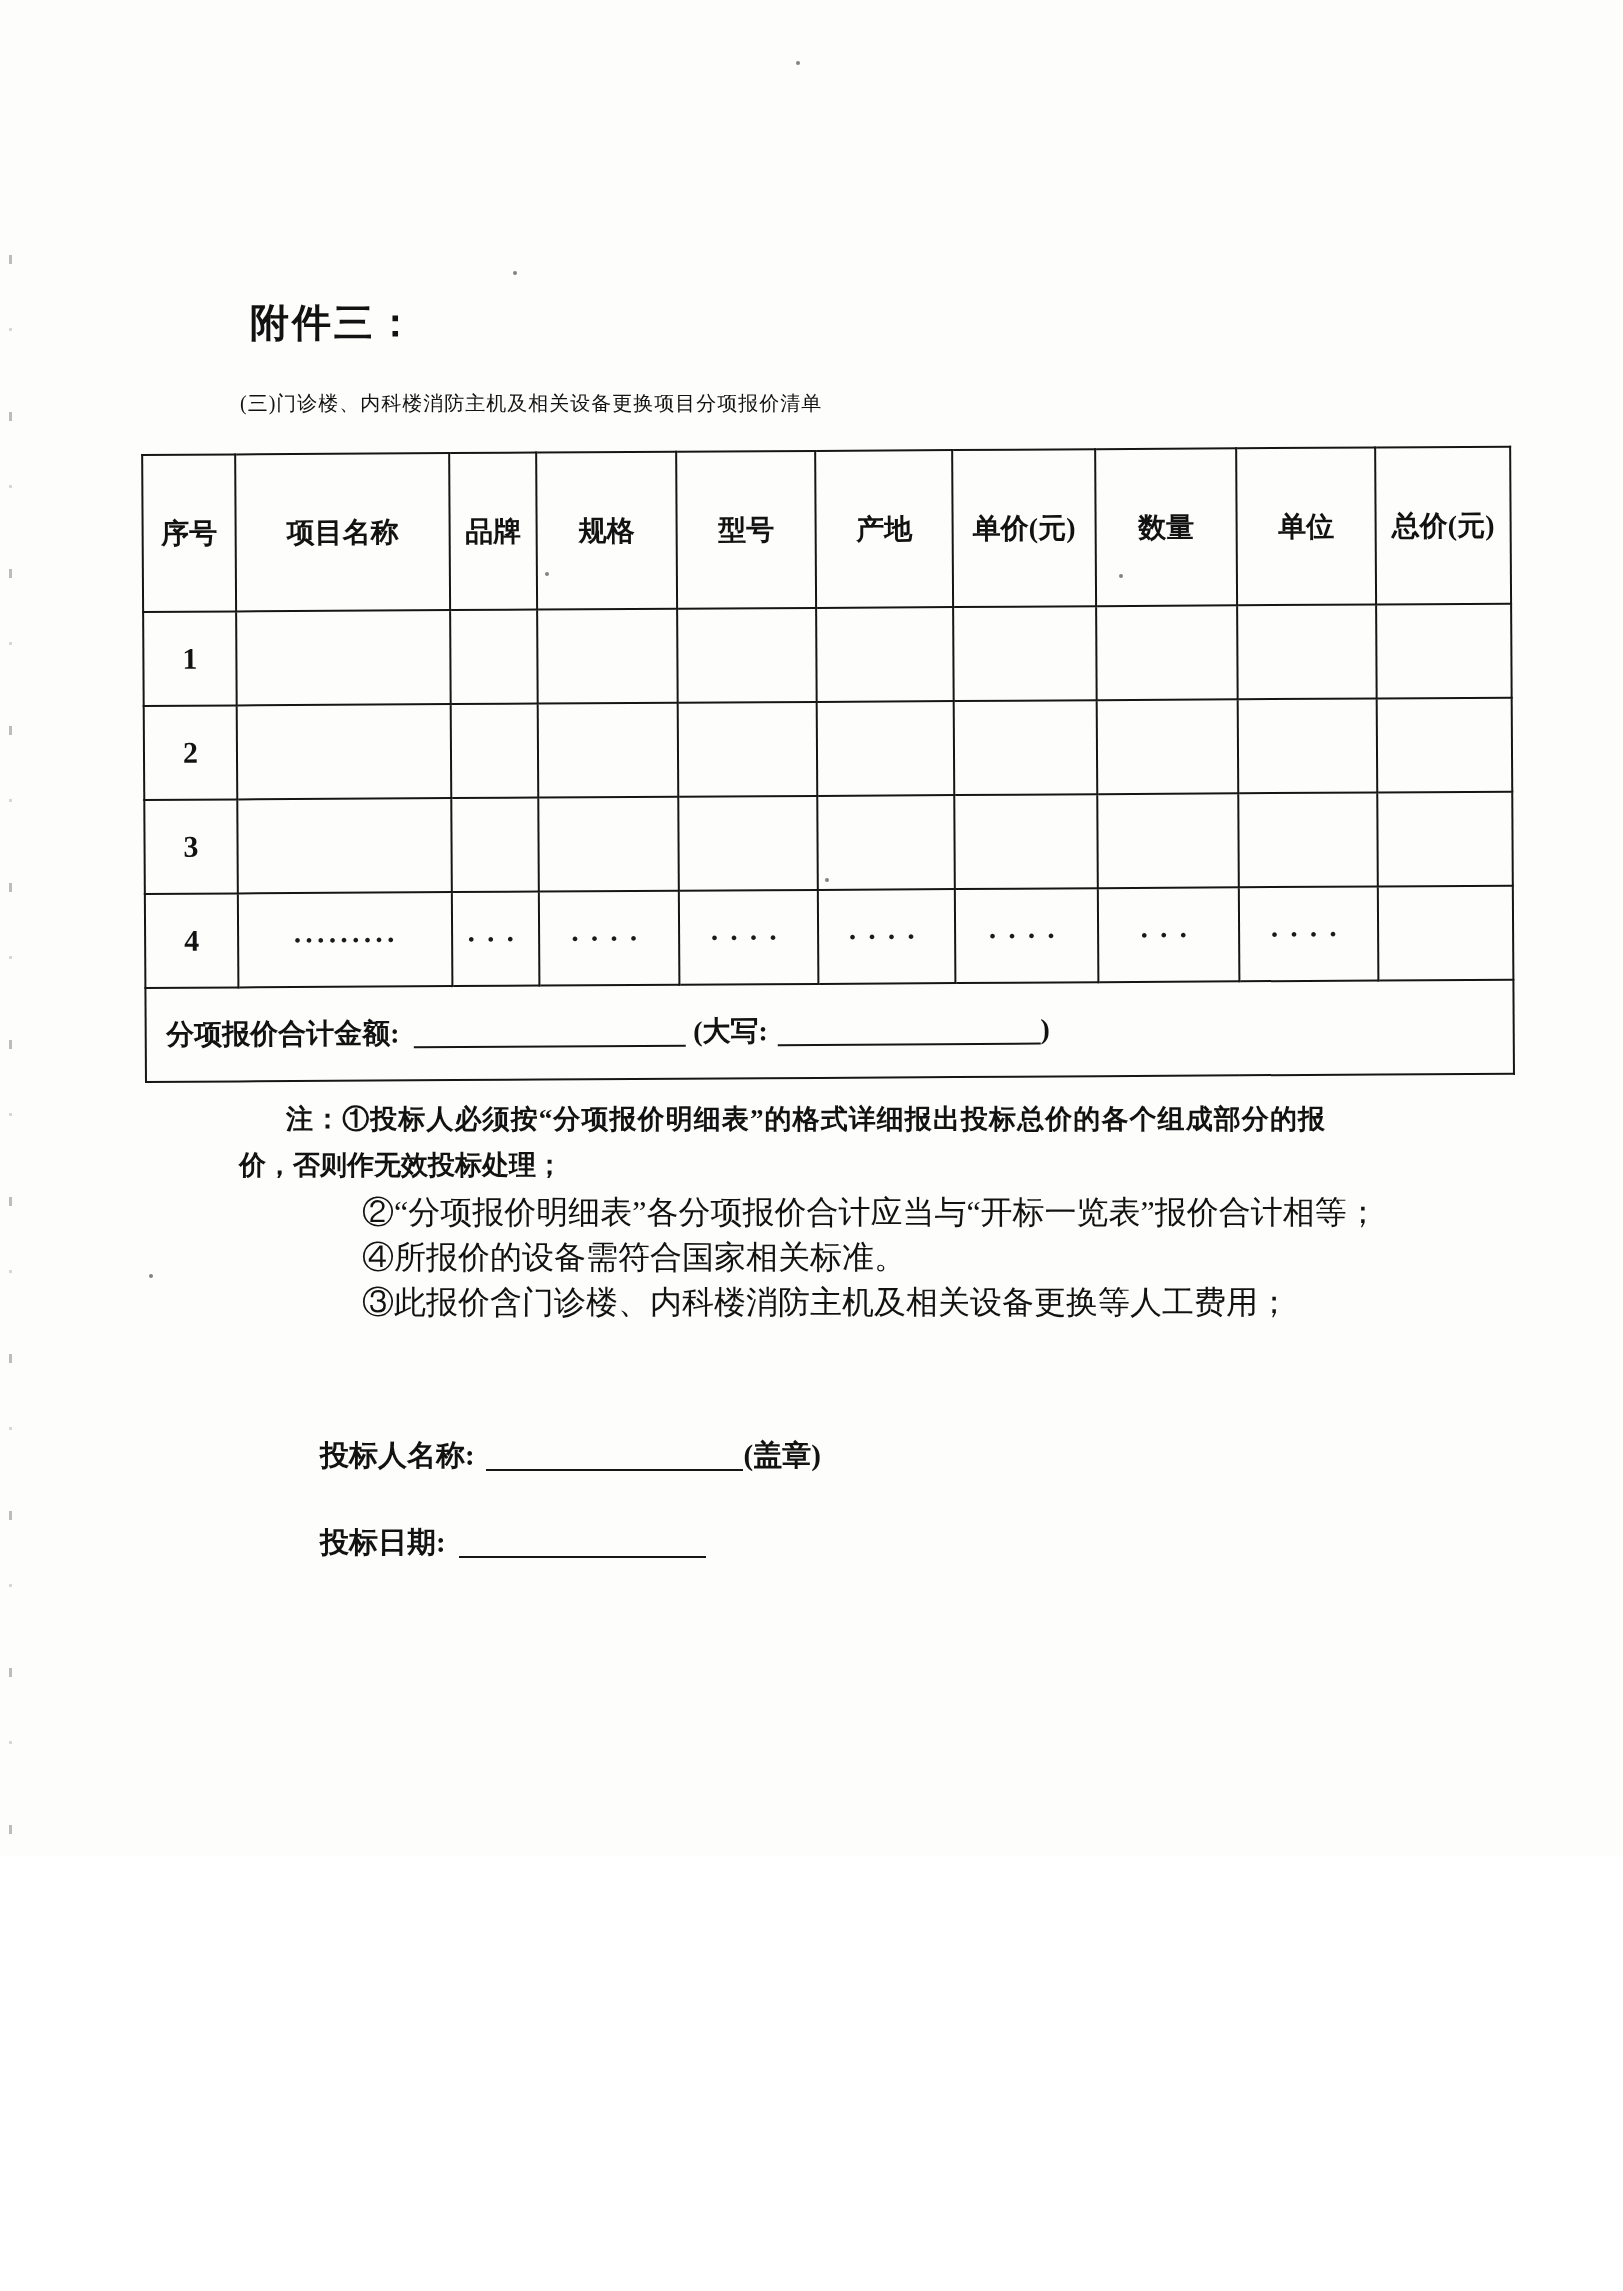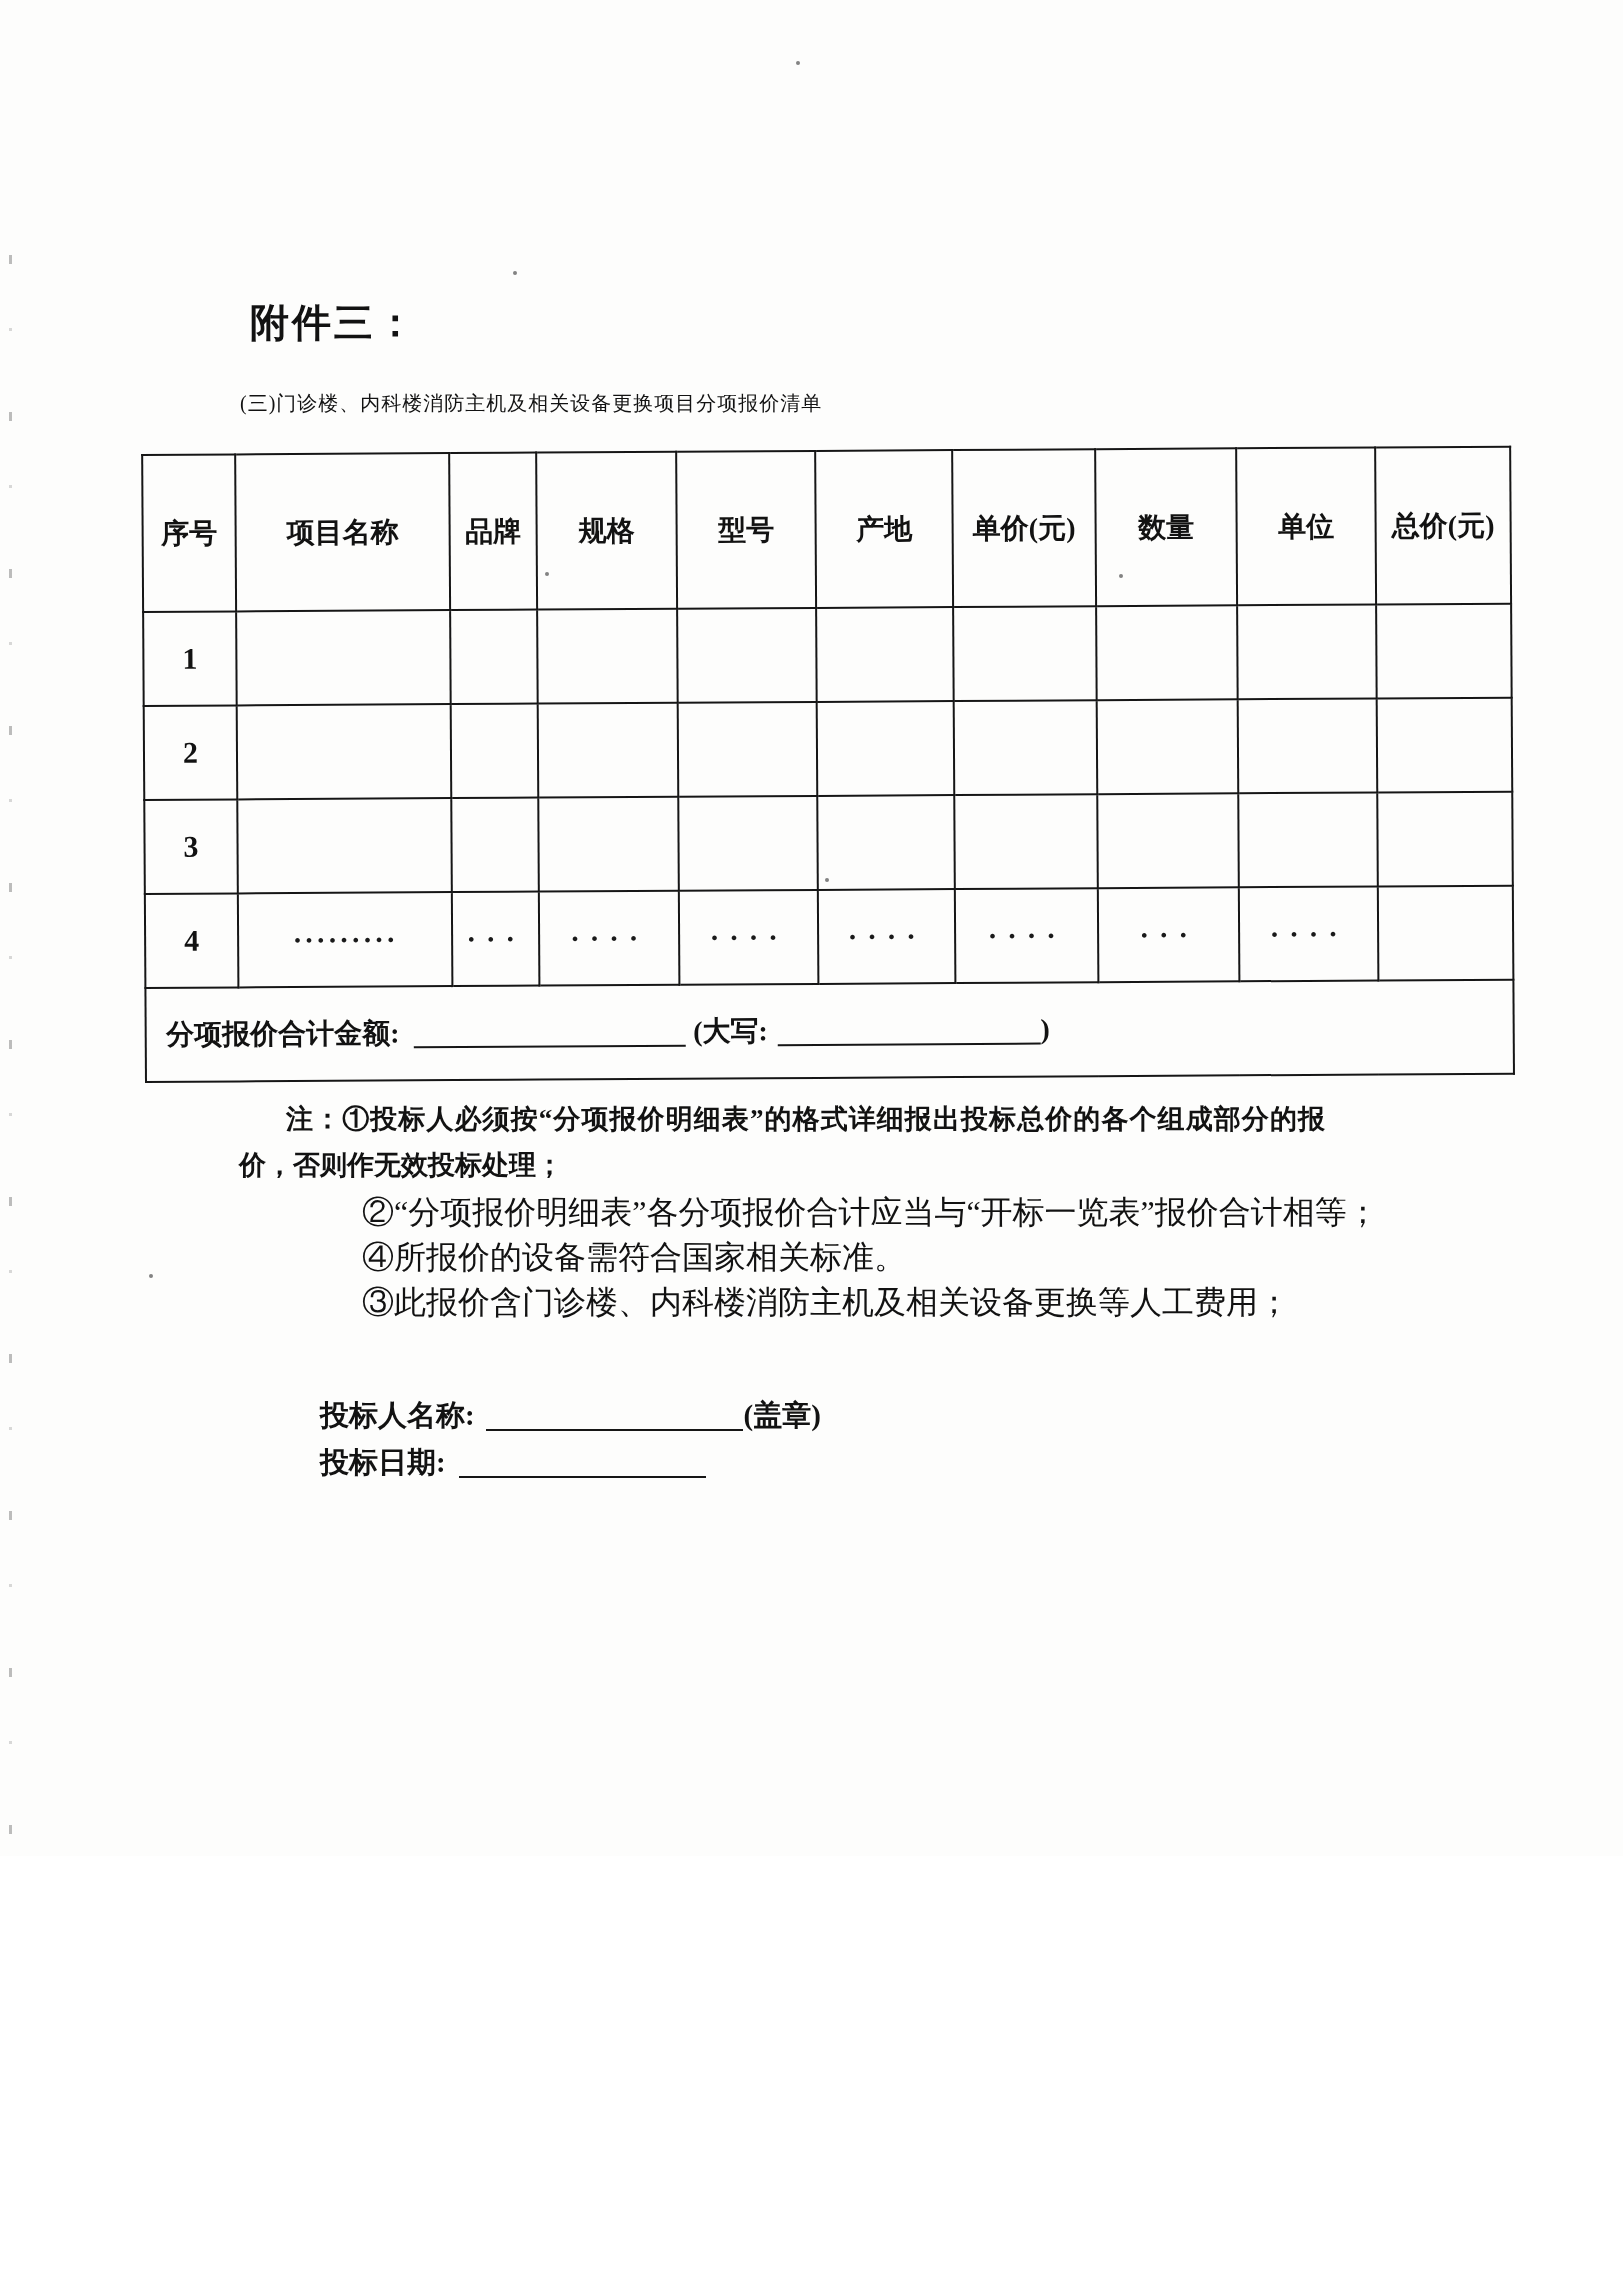--- a/index.html
+++ b/index.html
@@ -113,21 +113,21 @@
   .note-items li { white-space: nowrap; }
 
   
   .signature {
     position: absolute;
     left: 320px; top: 1392px;
     font-size: 29px;
     font-weight: bold;
     line-height: 47px;
   }
-  .sig-line { white-space: nowrap; }
+  .sig-line { white-space: nowrap; margin-top: 40px; }
   .bl-bidder { width: 257px; margin-left: 11.8px; }
   .bl-rep    { width: 243px; margin-left: 11.8px; }
   .bl-date   { width: 247px; margin-left: 13.7px; }
 
   
   .page-number {
     position: absolute;
     left: 0; top: 2125px;
     width: 1623px;
     text-align: center;

